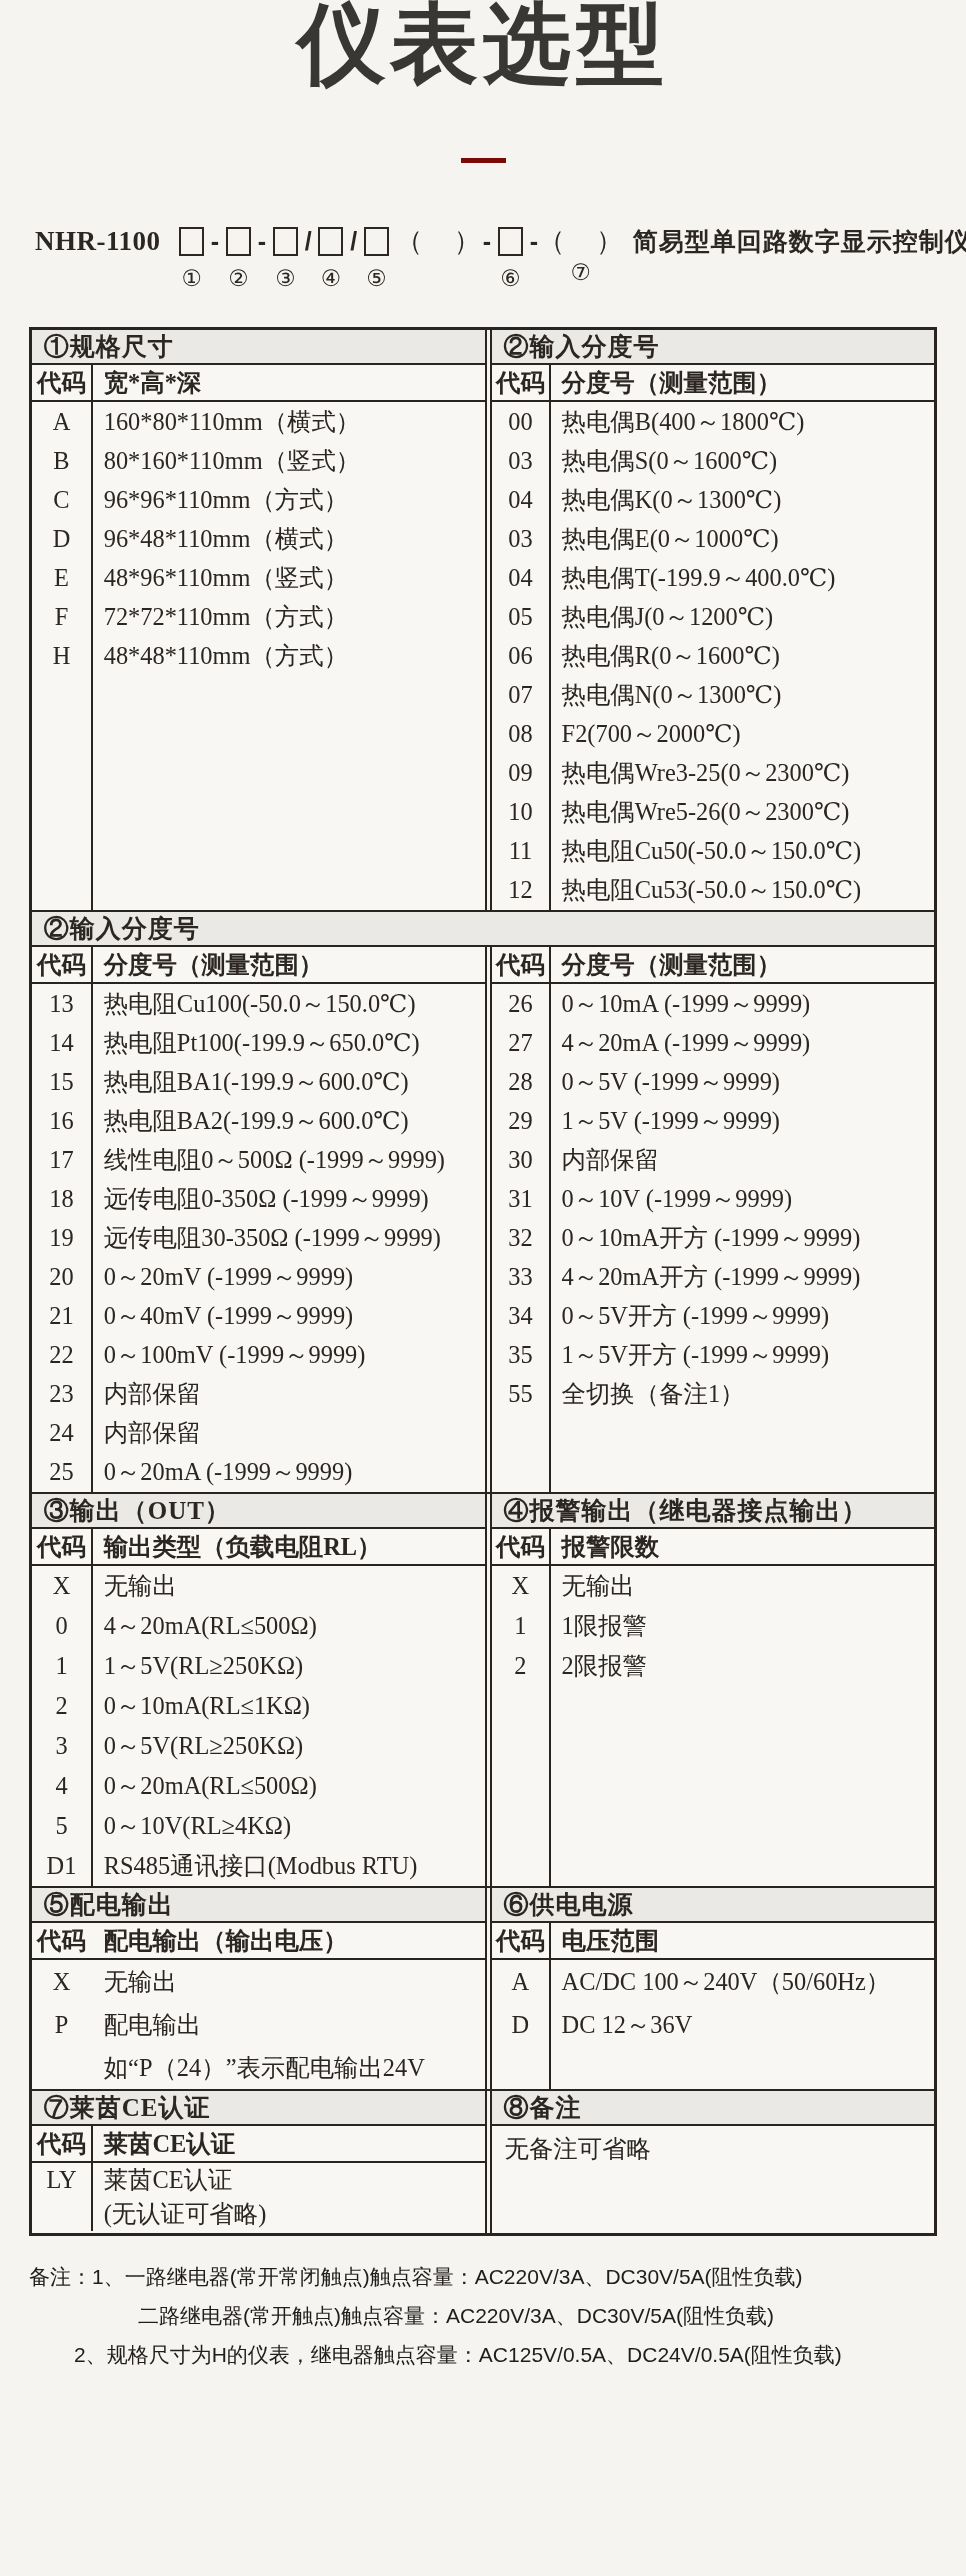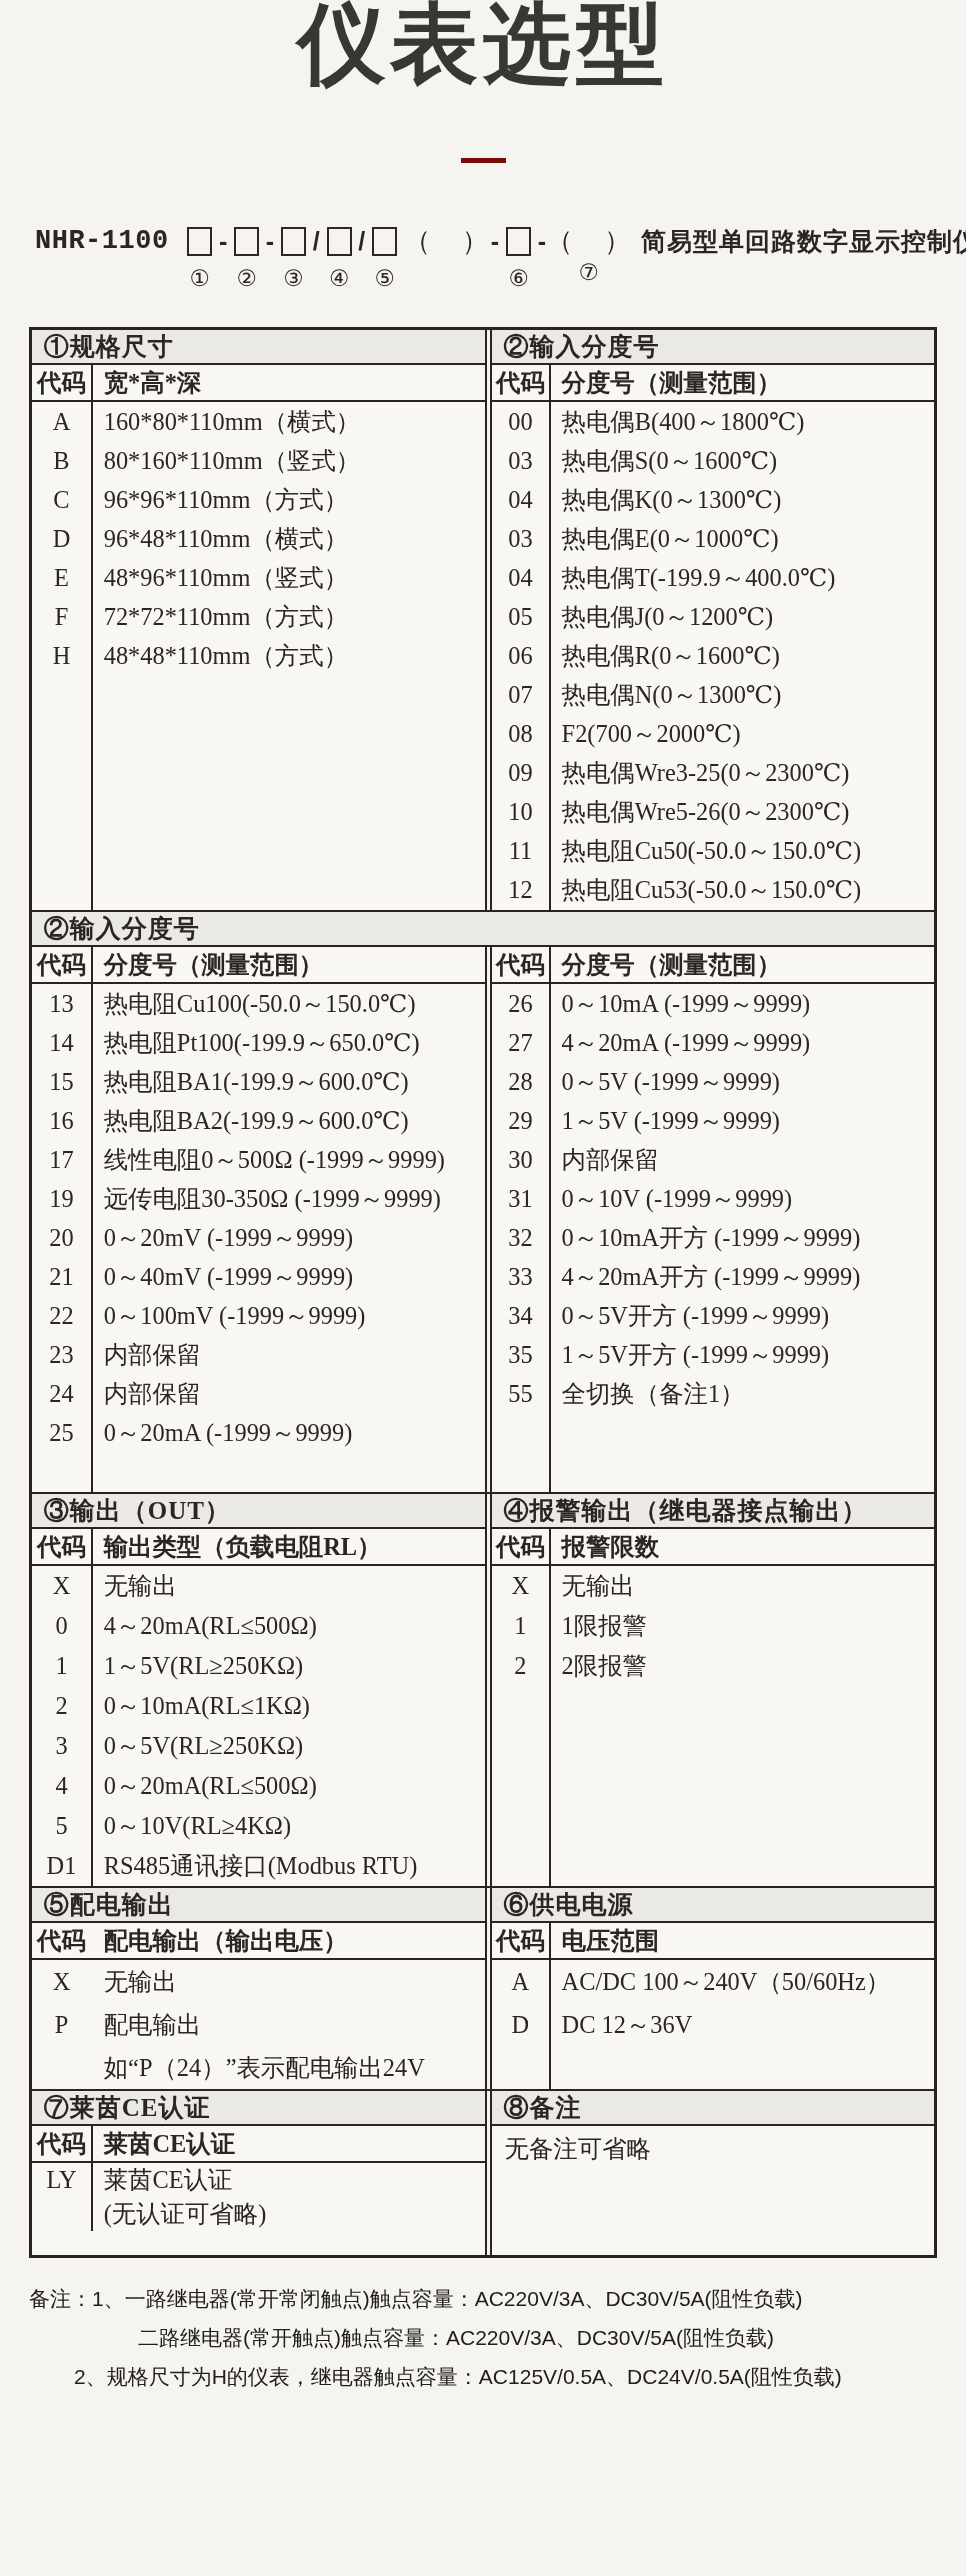--- a/index.html
+++ b/index.html
@@ -29,21 +29,21 @@
   
   .model-line {
     margin: 55px 0 0 35px;
     height: 47px;
     display: flex;
     align-items: center;
     white-space: nowrap;
     font-size: 26px;
   }
   .model-prefix {
-    font-family: Liberation Mono, monospace;
+    font-family: Liberation Serif, serif;
     font-weight: 700;
     font-size: 27px;
     margin-right: 11.7px;
     letter-spacing: 0.5px;
   }
   .mbox {
     position: relative;
     display: inline-block;
     width: 25px; height: 29px;
     border: 2px solid #2c2722;
@@ -117,21 +117,21 @@
   .c { width: 59px; text-align: center; flex: none; }
   .half.r .c { width: 57px; }
   .d { padding-left: 12.7px; flex: 1; white-space: nowrap; }
   .row { display: flex; font-size: 24.4px; white-space: nowrap; }
   .rows.s1 { height: 508px; } .rows.s1 .row { height: 39px; line-height: 39px; }
   .rows.s2 { height: 508px; } .rows.s2 .row { height: 39px; line-height: 39px; }
   .rows.s3 { height: 320px; } .rows.s3 .row { height: 40px; line-height: 40px; }
   .rows.s4 { height: 129px; } .rows.s4 .row { height: 43px; line-height: 43px; }
   .rows.s5 { height: 68px; }  .rows.s5 .row { height: 34px; line-height: 34px; }
   .open-cell {
-    height: 129px;
+    height: 107px;
     padding: 5.9px 0 0 12.7px;
     font-size: 24.4px;
     line-height: 33px;
   }
   
   .notes {
     margin: 21.5px 0 0 29px;
     font-family: "Liberation Sans", "DejaVu Sans", sans-serif;
     font-size: 21px;
     color: #201d1a;
@@ -309,20 +309,24 @@
               </div>
               <div class="row">
                 <span class="c">16</span>
                 <span class="d">热电阻BA2(-199.9～600.0℃)</span>
               </div>
               <div class="row">
                 <span class="c">17</span>
                 <span class="d">线性电阻0～500Ω (-1999～9999)</span>
               </div>
               <div class="row">
+                <span class="c">18</span>
+                <span class="d">远传电阻0-350Ω (-1999～9999)</span>
+              </div>
+              <div class="row">
                 <span class="c">19</span>
                 <span class="d">远传电阻30-350Ω (-1999～9999)</span>
               </div>
               <div class="row">
                 <span class="c">20</span>
                 <span class="d">0～20mV (-1999～9999)</span>
               </div>
               <div class="row">
                 <span class="c">21</span>
                 <span class="d">0～40mV (-1999～9999)</span>

